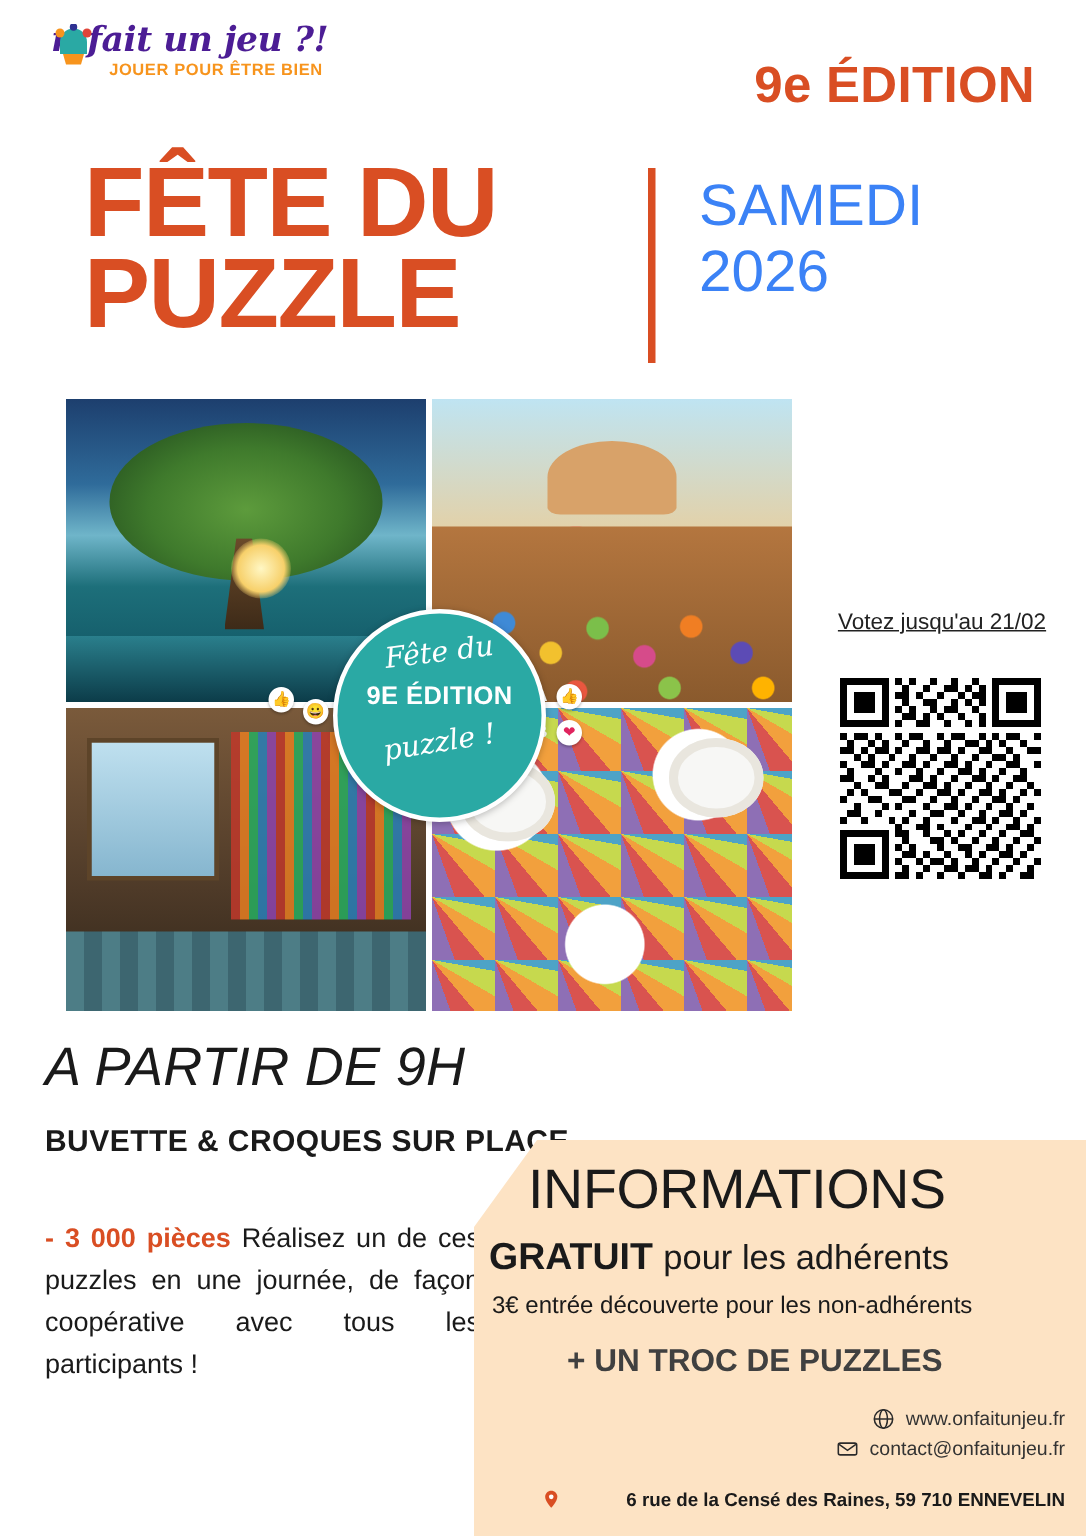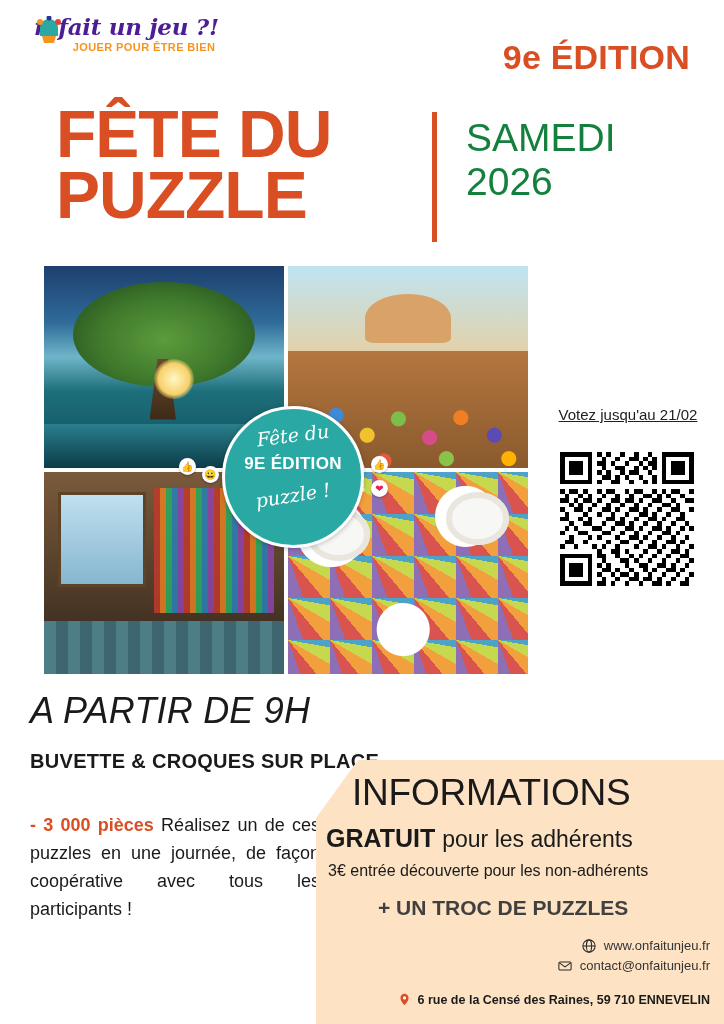--- a/index.html
+++ b/index.html
@@ -88,21 +88,21 @@
     left: 432px;
     top: 112px;
     width: 5px;
     height: 130px;
     background: #d94e23;
   }
   .date-block {
     position: absolute;
     left: 466px;
     top: 116px;
-    color: #15803d;
+    color: #3b82f6;
     font-size: 39px;
     line-height: 1.12;
     font-weight: 400;
   }
 
   
   .img-grid {
     position: absolute;
     left: 44px;
     top: 266px;
@@ -394,21 +394,21 @@
   .address-row {
     position: absolute;
     left: 360px;
     top: 992px;
     width: 350px;
     font-size: 12.5px;
     font-weight: bold;
     color: #1a1a1a;
     display: flex;
     align-items: center;
-    justify-content: flex-end;
+    justify-content: space-between;
     gap: 6px;
     white-space: nowrap;
   }
 </style>
 </head>
 <body>
 
 <div class="poster">
 
   <div class="logo">

